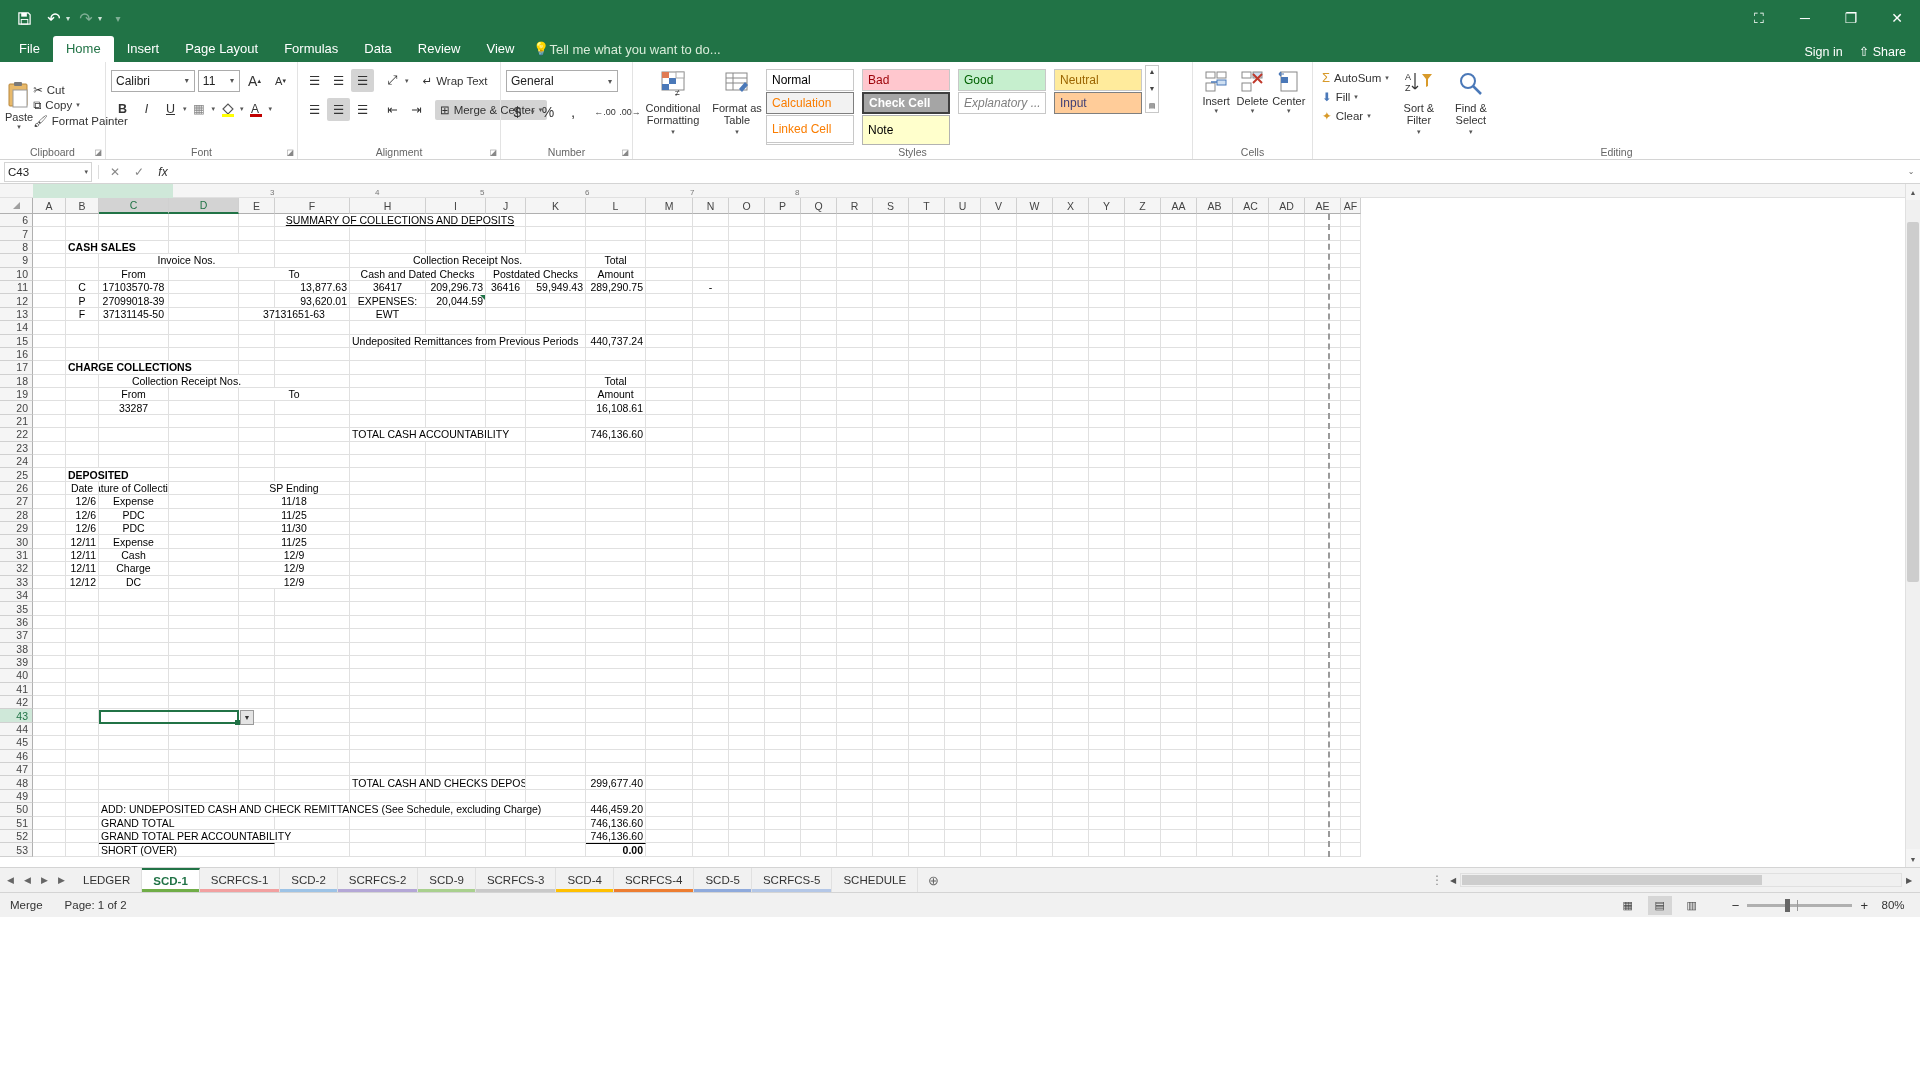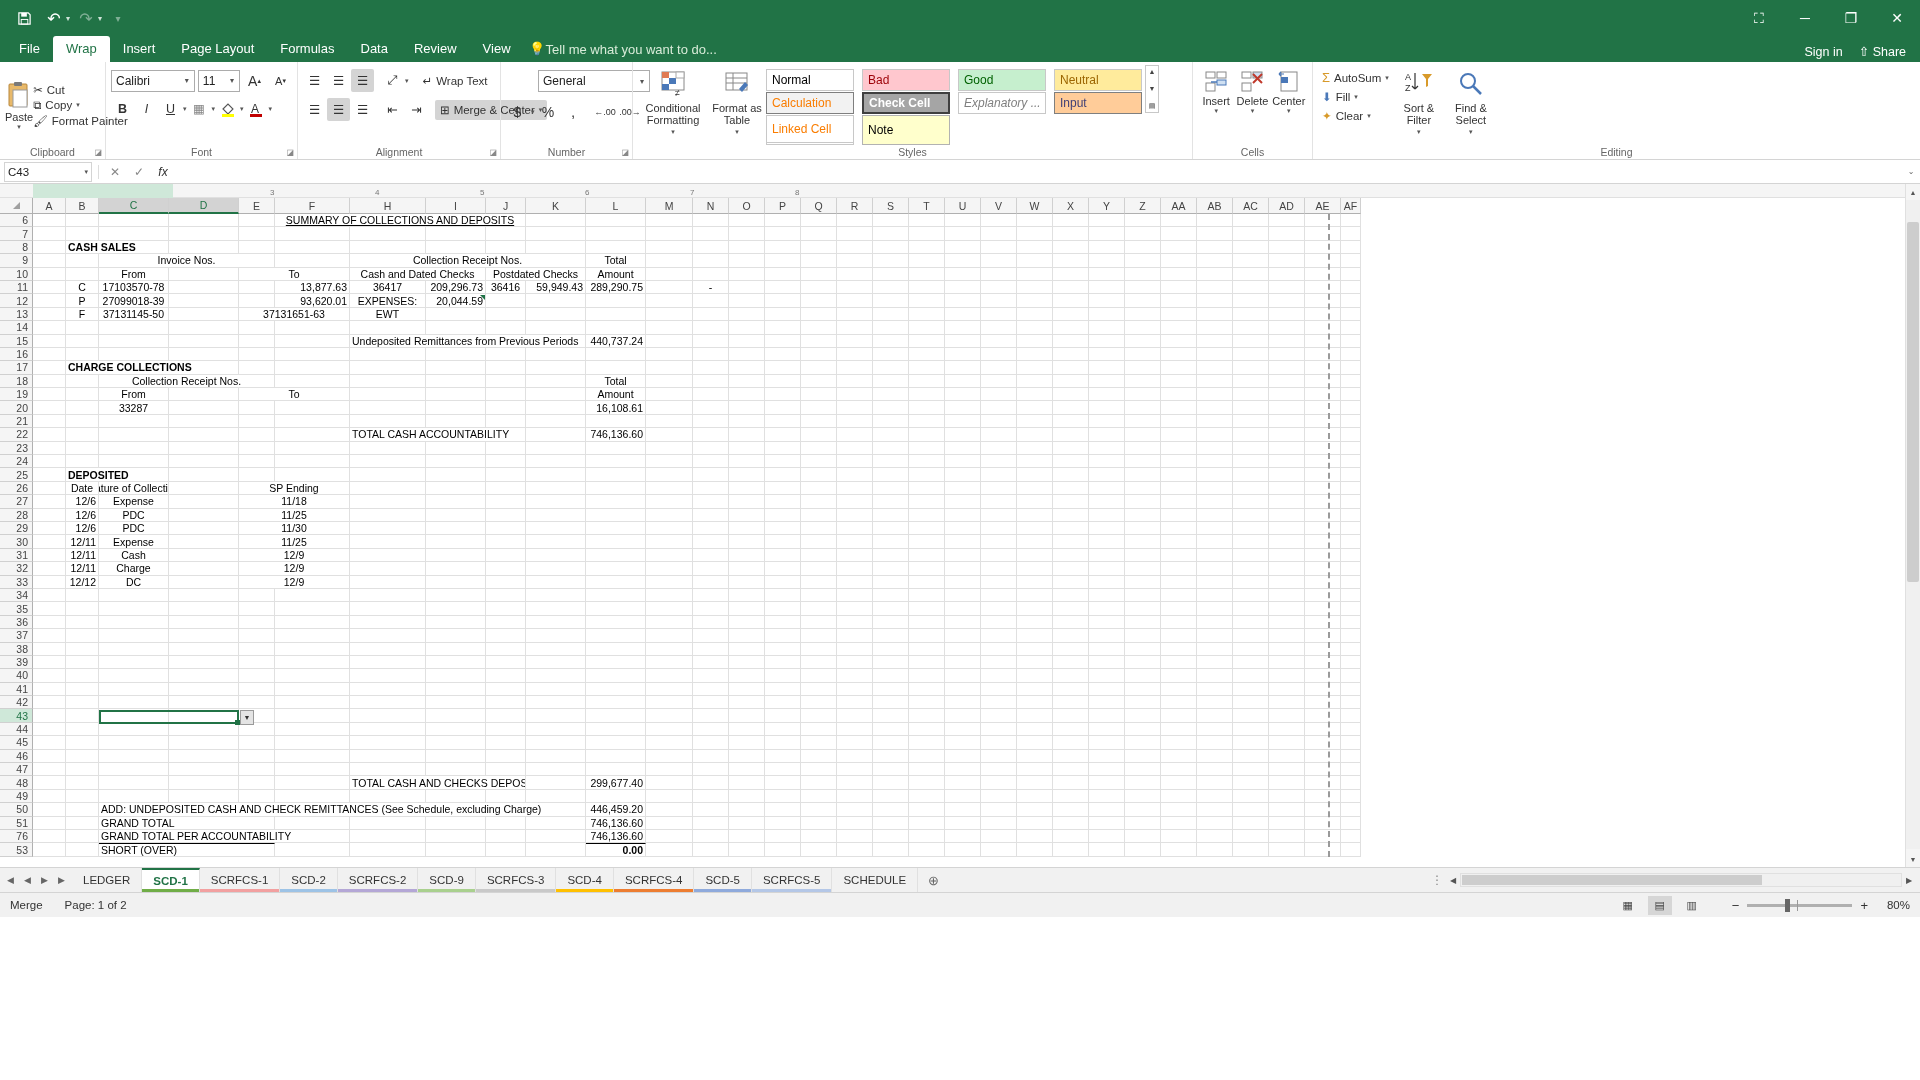--- a/index.html
+++ b/index.html
@@ -217,21 +217,21 @@
   <div class="win-ctrls">
     <div>⛶</div>
     <div>─</div>
     <div>❐</div>
     <div class="close">✕</div>
   </div>
 </div>
 
 <div class="ribbontabs">
   <div class="rtab">File</div>
-  <div class="rtab active">Wrap</div>
+  <div class="rtab active">Home</div>
   <div class="rtab">Insert</div>
   <div class="rtab">Page Layout</div>
   <div class="rtab">Formulas</div>
   <div class="rtab">Data</div>
   <div class="rtab">Review</div>
   <div class="rtab">View</div>
   <div class="tellme">
     <span class="bulb">💡</span>
     <span>Tell me what you want to do...</span>
   </div>
@@ -342,21 +342,21 @@
           <span class="smallarrow">▾</span>
         </div>
       </div>
     </div>
     <div class="grp-label">Alignment</div>
     <span style="position:absolute;bottom:2px;right:3px;font-size:8px;color:#888;">◪</span>
   </div>
 
   <div class="rgroup" style="width:132px;">
     <div class="grp-body" style="flex-direction:column;">
-      <div style="padding-top:5px;margin-left:32px;">
+      <div style="padding-top:5px;">
         <div class="combo numcombo">
           <span class="cv">General</span>
             <span class="ca">▾</span>
         </div>
       </div>
       <div style="display:flex;align-items:center;gap:2px;padding-top:8px;">
         <div class="ibtn" style="font-size:14px;">$</div>
         <span class="smallarrow">▾</span>
         <div class="ibtn" style="font-size:14px;">%</div>
         <div class="ibtn" style="font-size:15px;">,</div>
@@ -610,21 +610,21 @@
           <div class="rowhdr">42</div>
           <div class="rowhdr sel">43</div>
           <div class="rowhdr">44</div>
           <div class="rowhdr">45</div>
           <div class="rowhdr">46</div>
           <div class="rowhdr">47</div>
           <div class="rowhdr">48</div>
           <div class="rowhdr">49</div>
           <div class="rowhdr">50</div>
           <div class="rowhdr">51</div>
-          <div class="rowhdr">76</div>
+          <div class="rowhdr">52</div>
           <div class="rowhdr">53</div>
         </div>
       <div class="cells" id="cells" style="width: 1328px;">
           <div class="cellrow">
             <div class="cell" style="width: 33px;"></div>
             <div class="cell" style="width: 33px;"></div>
             <div class="cell" style="width: 70px;"></div>
             <div class="cell" style="width: 70px;"></div>
             <div class="cell" style="width: 36px;"></div>
             <div class="cell c und" style="width: 251px;">SUMMARY OF COLLECTIONS AND DEPOSITS</div>
@@ -2253,15 +2253,15 @@
     <div class="viewbtn">▦</div>
     <div class="viewbtn sel">▤</div>
     <div class="viewbtn">▥</div>
     <span style="width:12px;"></span>
     <span style="font-size:13px;">−</span>
     <div class="zoomtrack">
       <div class="zoomtick"></div>
       <div class="zoomthumb"></div>
     </div>
     <span style="font-size:13px;">+</span>
-    <span style="width:34px;text-align:right;">80%</span>
+    <span style="width:34px;text-align:center;">80%</span>
   </div>
 </div>
 
 </body></html>

